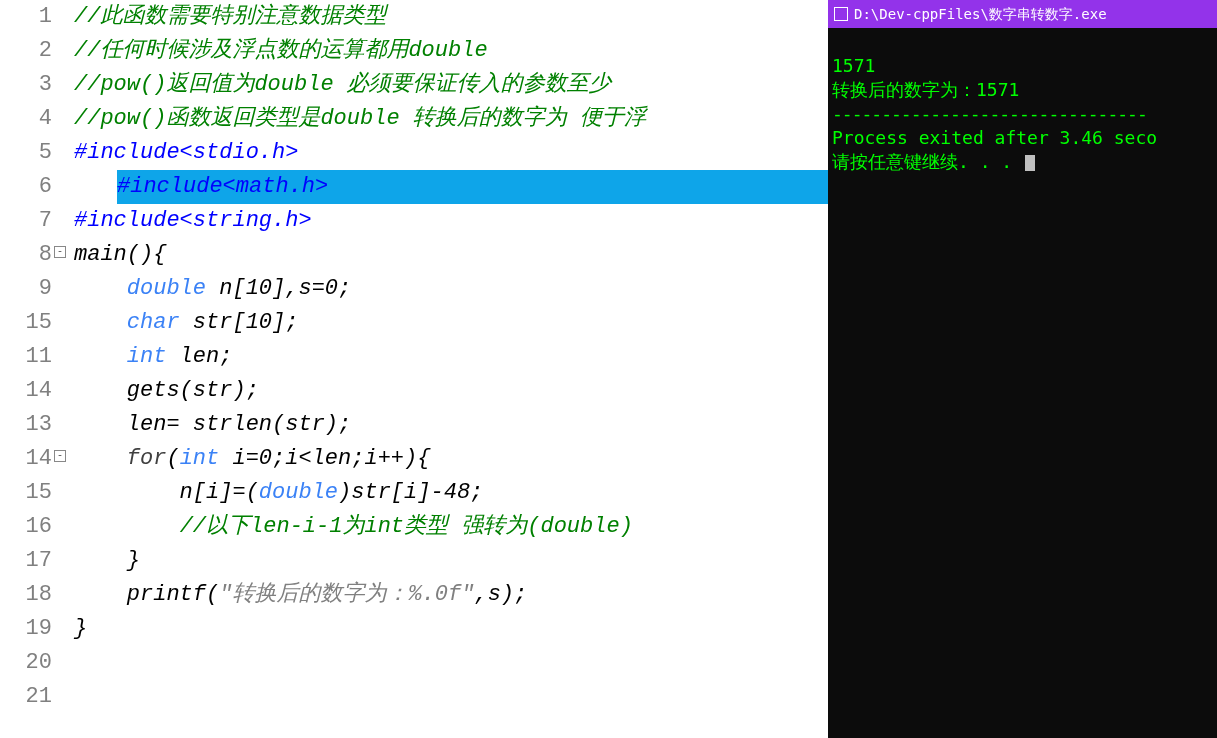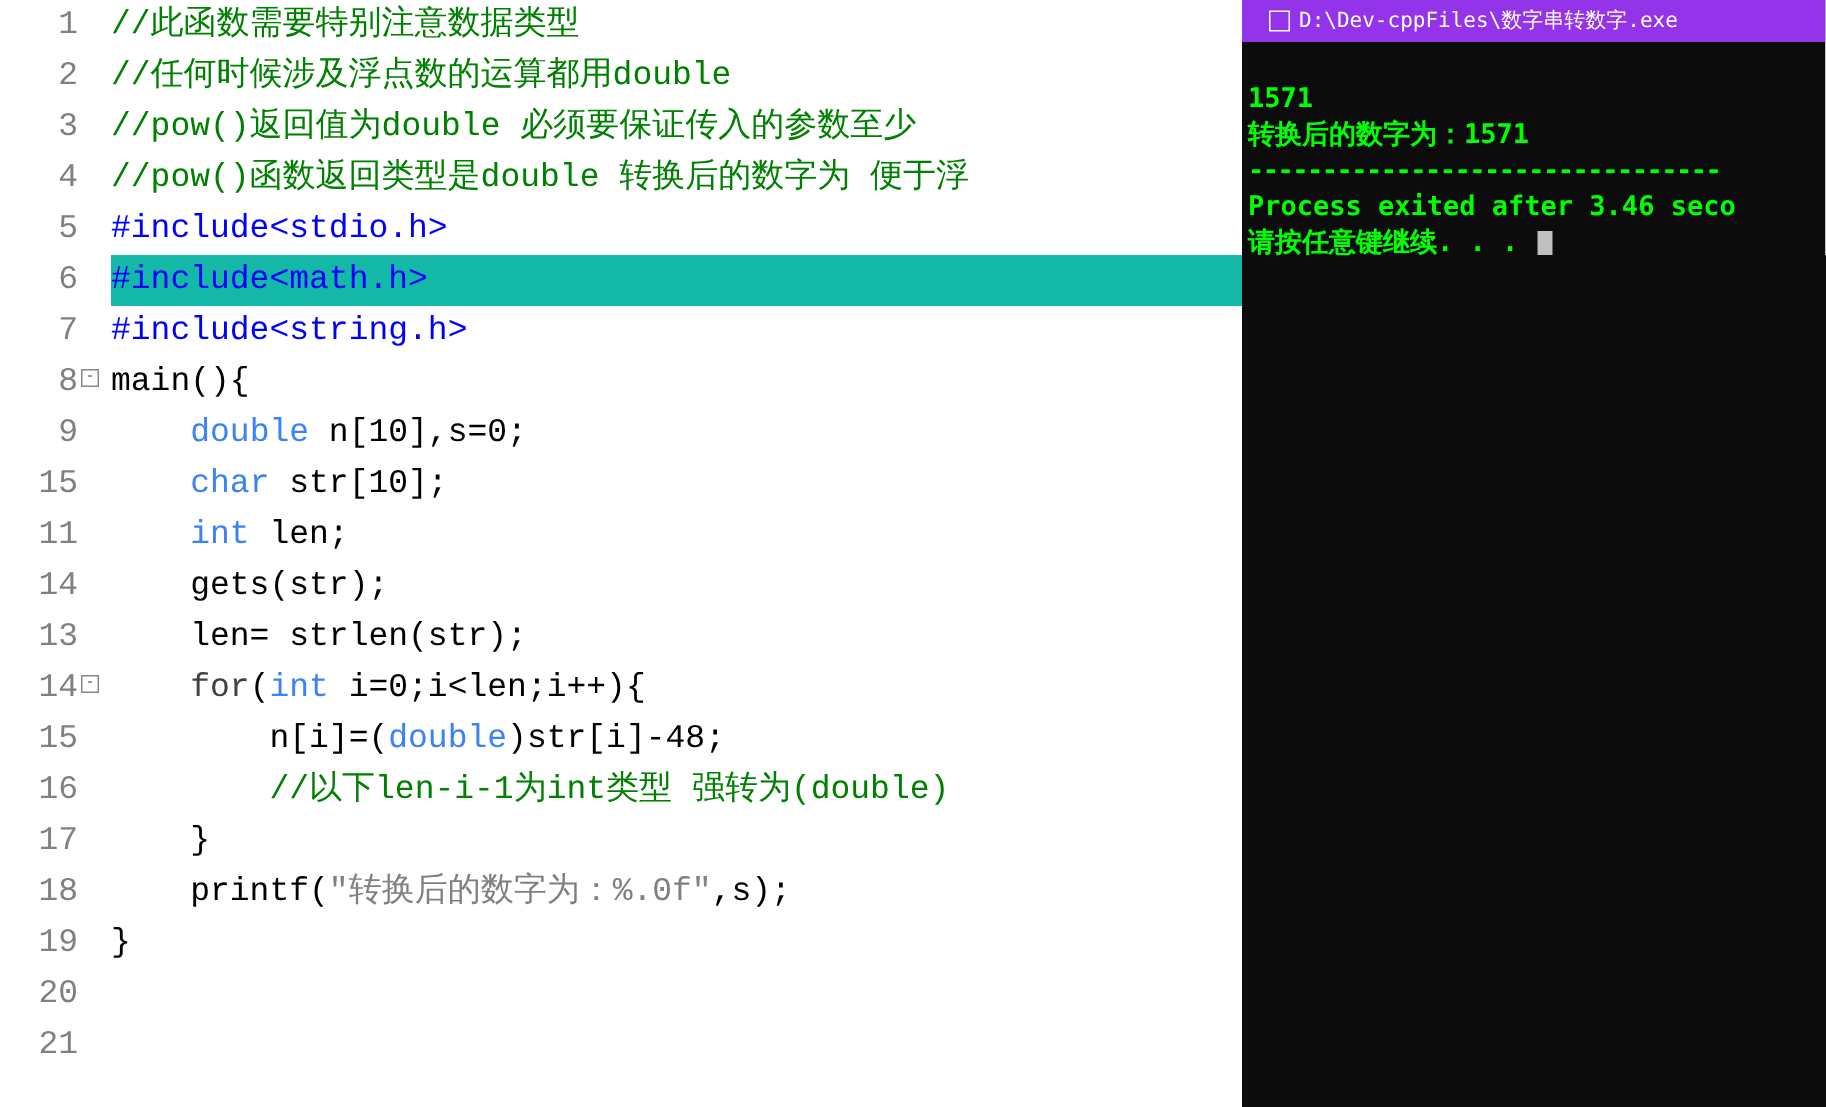--- a/index.html
+++ b/index.html
@@ -46,30 +46,32 @@
       font-size: 10px;
       line-height: 10px;
       text-align: center;
       color: #555;
       background: #fff;
     }
     .code-area {
       flex: 1;
       padding-left: 18px;
       position: relative;
+      font-style: italic;
     }
     .code-line {
       height: 34px;
       line-height: 34px;
       white-space: pre;
       font-size: 22px;
       position: relative;
     }
     .code-line.highlight {
-      background: #14b8a6;
+      background: #0ea5e9;
+      margin-left: 43px;
     }
     .c-comment { color: #008000; }
     .c-keyword { color: #404040; }
     .c-preproc { color: #0000ff; }
     .c-type { color: #3b82f6; }
     .c-string { color: #808080; }
     .c-plain { color: #000; }
     .console {
       flex: 1;
       background: #0c0c0c;
@@ -78,42 +80,41 @@
       font-size: 18px;
       display: flex;
       flex-direction: column;
       min-width: 0;
     }
     .console-title {
       background: #9333ea;
       color: #fff;
       height: 28px;
       line-height: 28px;
-      padding-left: 18px;
+      padding-left: 6px;
       font-size: 14px;
       display: flex;
       align-items: center;
       gap: 6px;
       white-space: nowrap;
       overflow: hidden;
     }
     .title-icon {
       width: 14px;
       height: 14px;
       border: 1px solid #fff;
       display: inline-block;
       flex-shrink: 0;
     }
     .console-body {
       flex: 1;
       padding: 2px 4px;
       white-space: pre;
       line-height: 24px;
       overflow: hidden;
-      font-weight: bold;
     }
     .console-body .out1 { color: #00ff00; }
     .console-body .hr {
       color: #00ff00;
       letter-spacing: -1px;
       overflow: hidden;
     }
     .cursor-block {
       display: inline-block;
       width: 10px;

